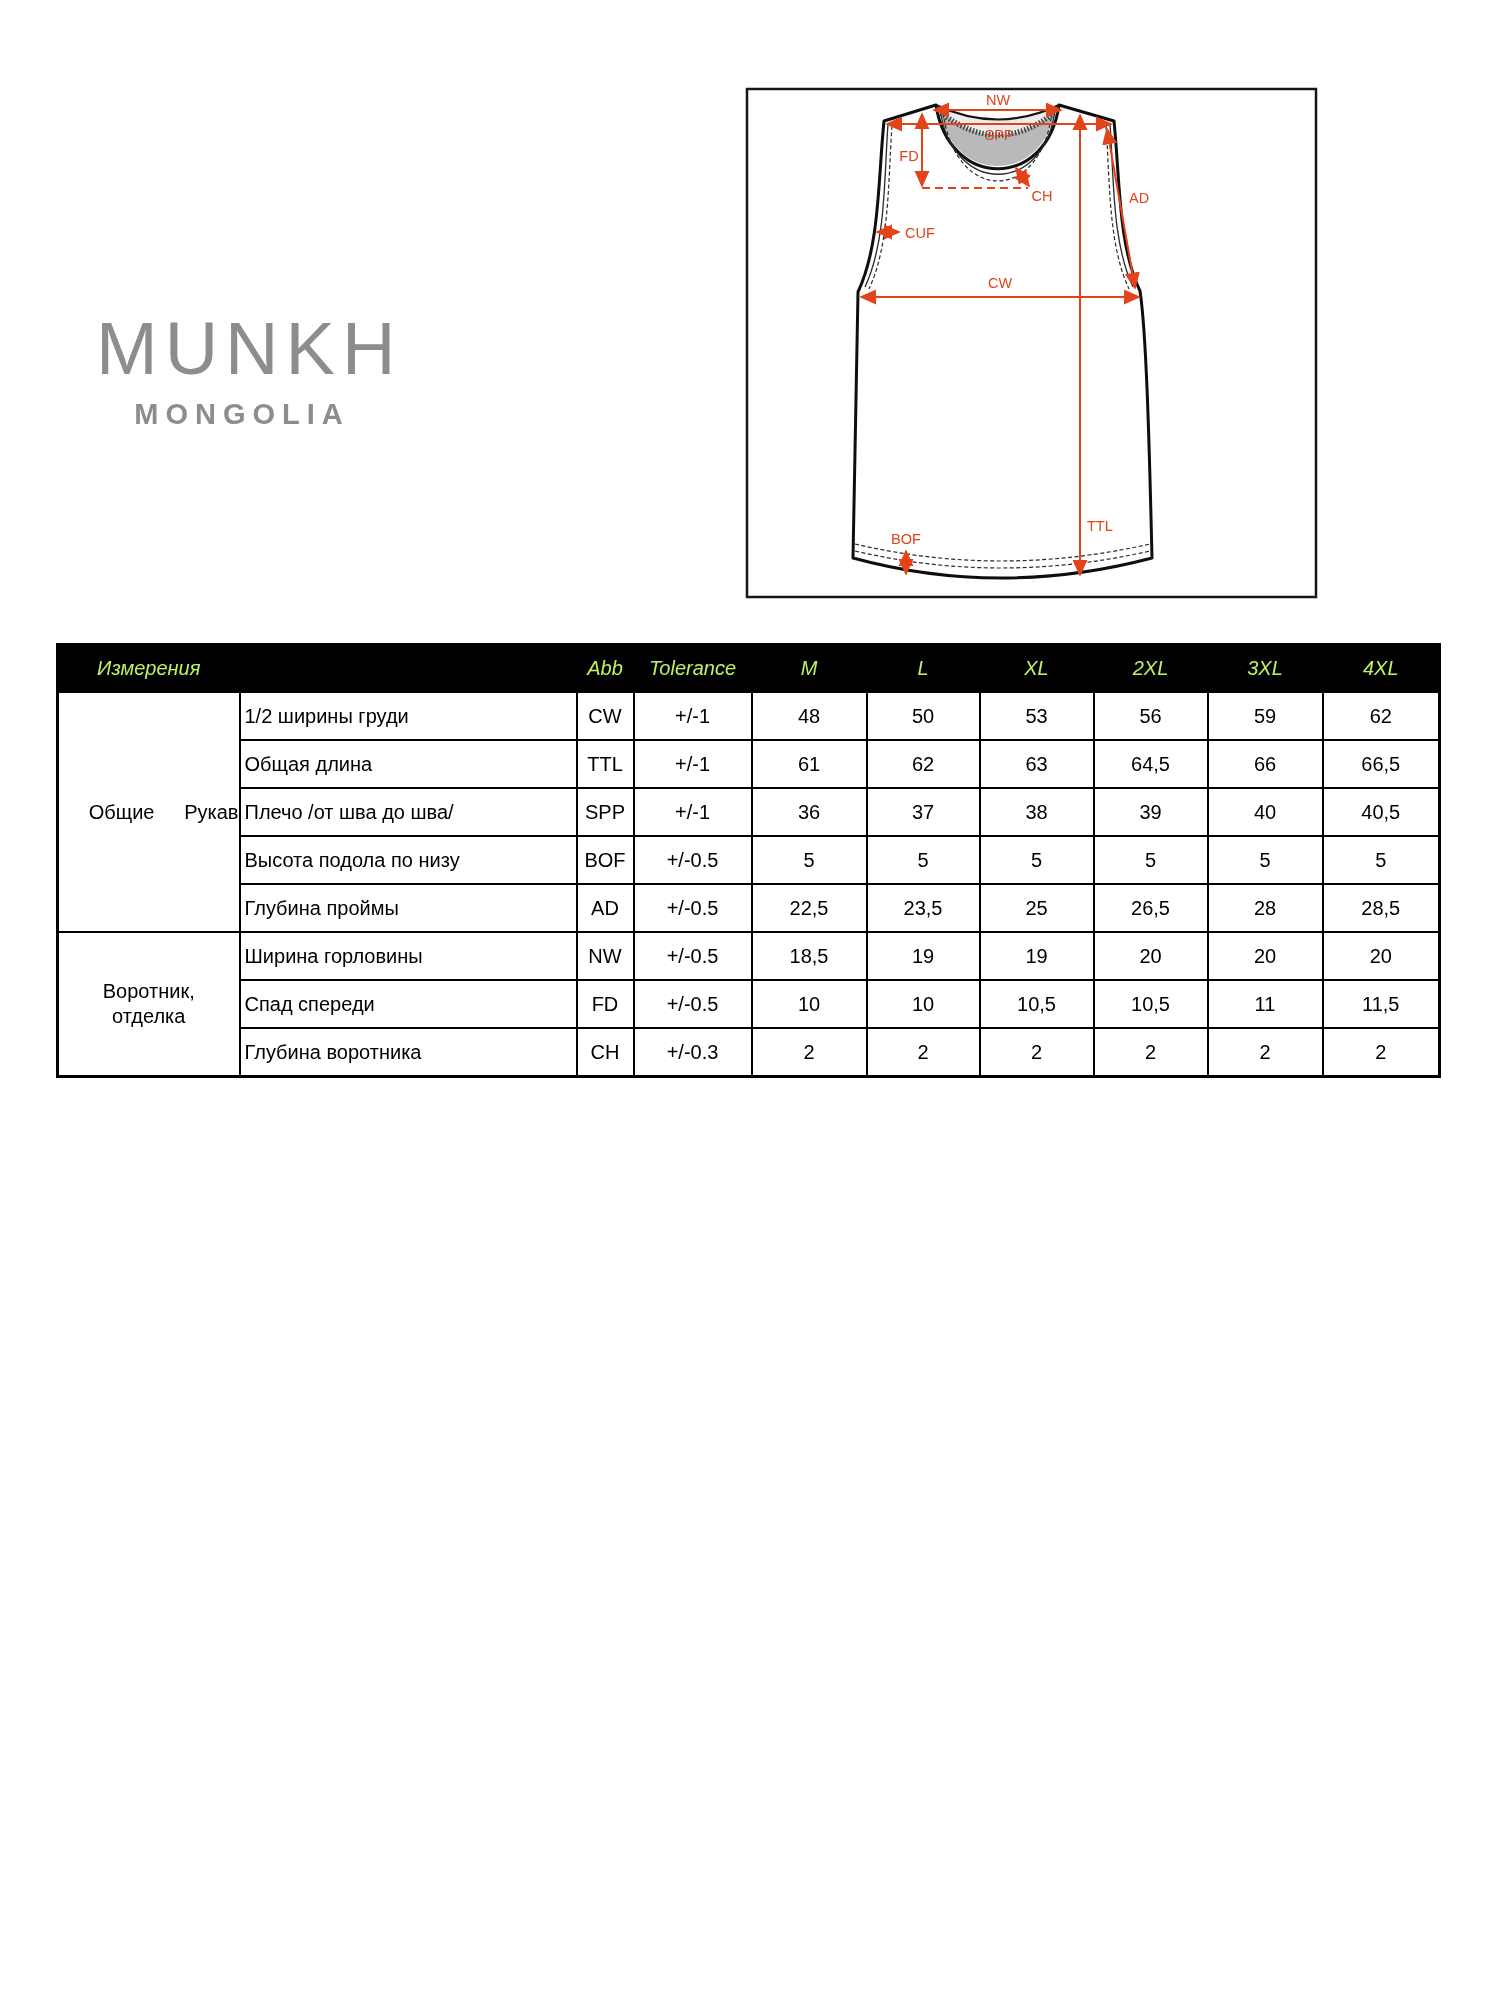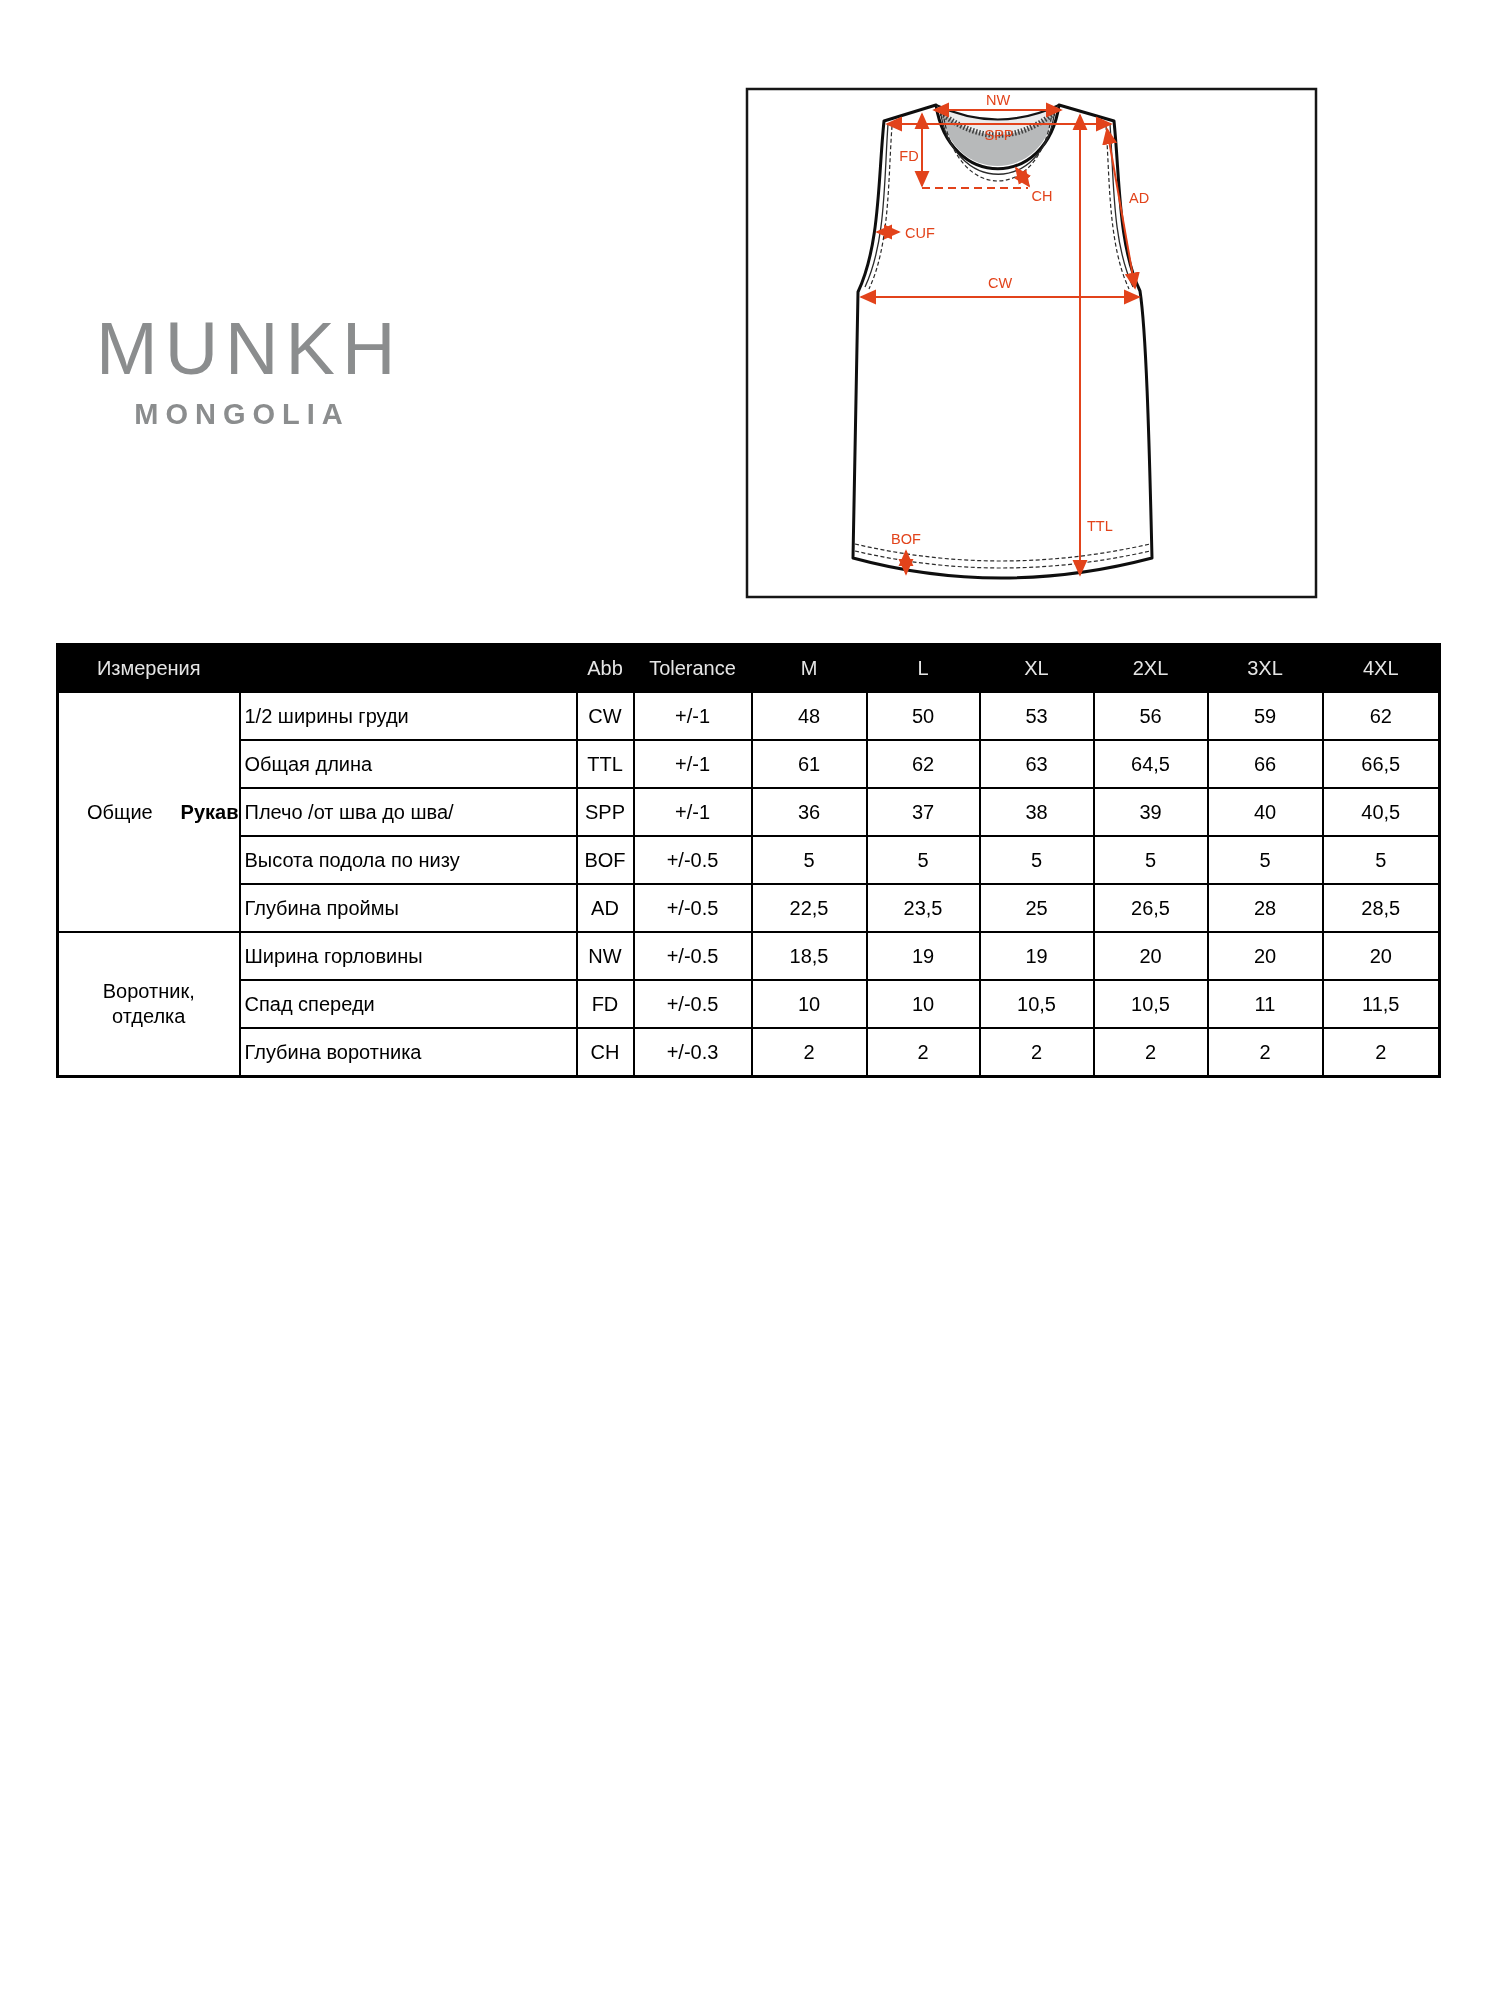--- a/index.html
+++ b/index.html
@@ -17,25 +17,25 @@
   .dash{fill:none;stroke:#2a2a2a;stroke-width:1.2;stroke-dasharray:4 2.5;}
   .ann{stroke:#e2431b;stroke-width:2;fill:none;}
   .ann-dash{stroke:#e2431b;stroke-width:2;fill:none;stroke-dasharray:8 5;}
   .ann-label{fill:#e2431b;font-size:14.5px;font-family:"Liberation Sans",sans-serif;}
 
   
   table.size-table{position:absolute;left:56px;top:643px;border-collapse:collapse;table-layout:fixed;
                    border:3px solid #000;background:#fff;}
   .size-table th,.size-table td{border:2px solid #000;font-size:20px;font-weight:400;
                    text-align:center;vertical-align:middle;padding:0;height:46px;}
-  .size-table thead th{background:#000;color:#e5e5e5;border-color:#000;height:45px;}
+  .size-table thead th{background:#000;color:#bef264;border-color:#000;height:45px;font-style:italic;}
   .size-table td.name{text-align:left;padding-left:4px;}
   .gwrap{height:228px;display:flex;flex-direction:row;}
   .gwrap .g-top{flex:4;display:flex;align-items:center;justify-content:center;}
-  .gwrap .g-bot{flex:1;display:flex;align-items:center;justify-content:center;font-weight:bold;}
+  .gwrap .g-bot{flex:1;display:flex;align-items:center;justify-content:center;}
   td.group{vertical-align:middle;}
   .pre{white-space:pre-line;line-height:1.25;}
 </style>
 </head>
 <body>
 
 <div class="logo">
   <div class="brand">MUNKH</div>
   <div class="brand-sub">MONGOLIA</div>
 </div>

